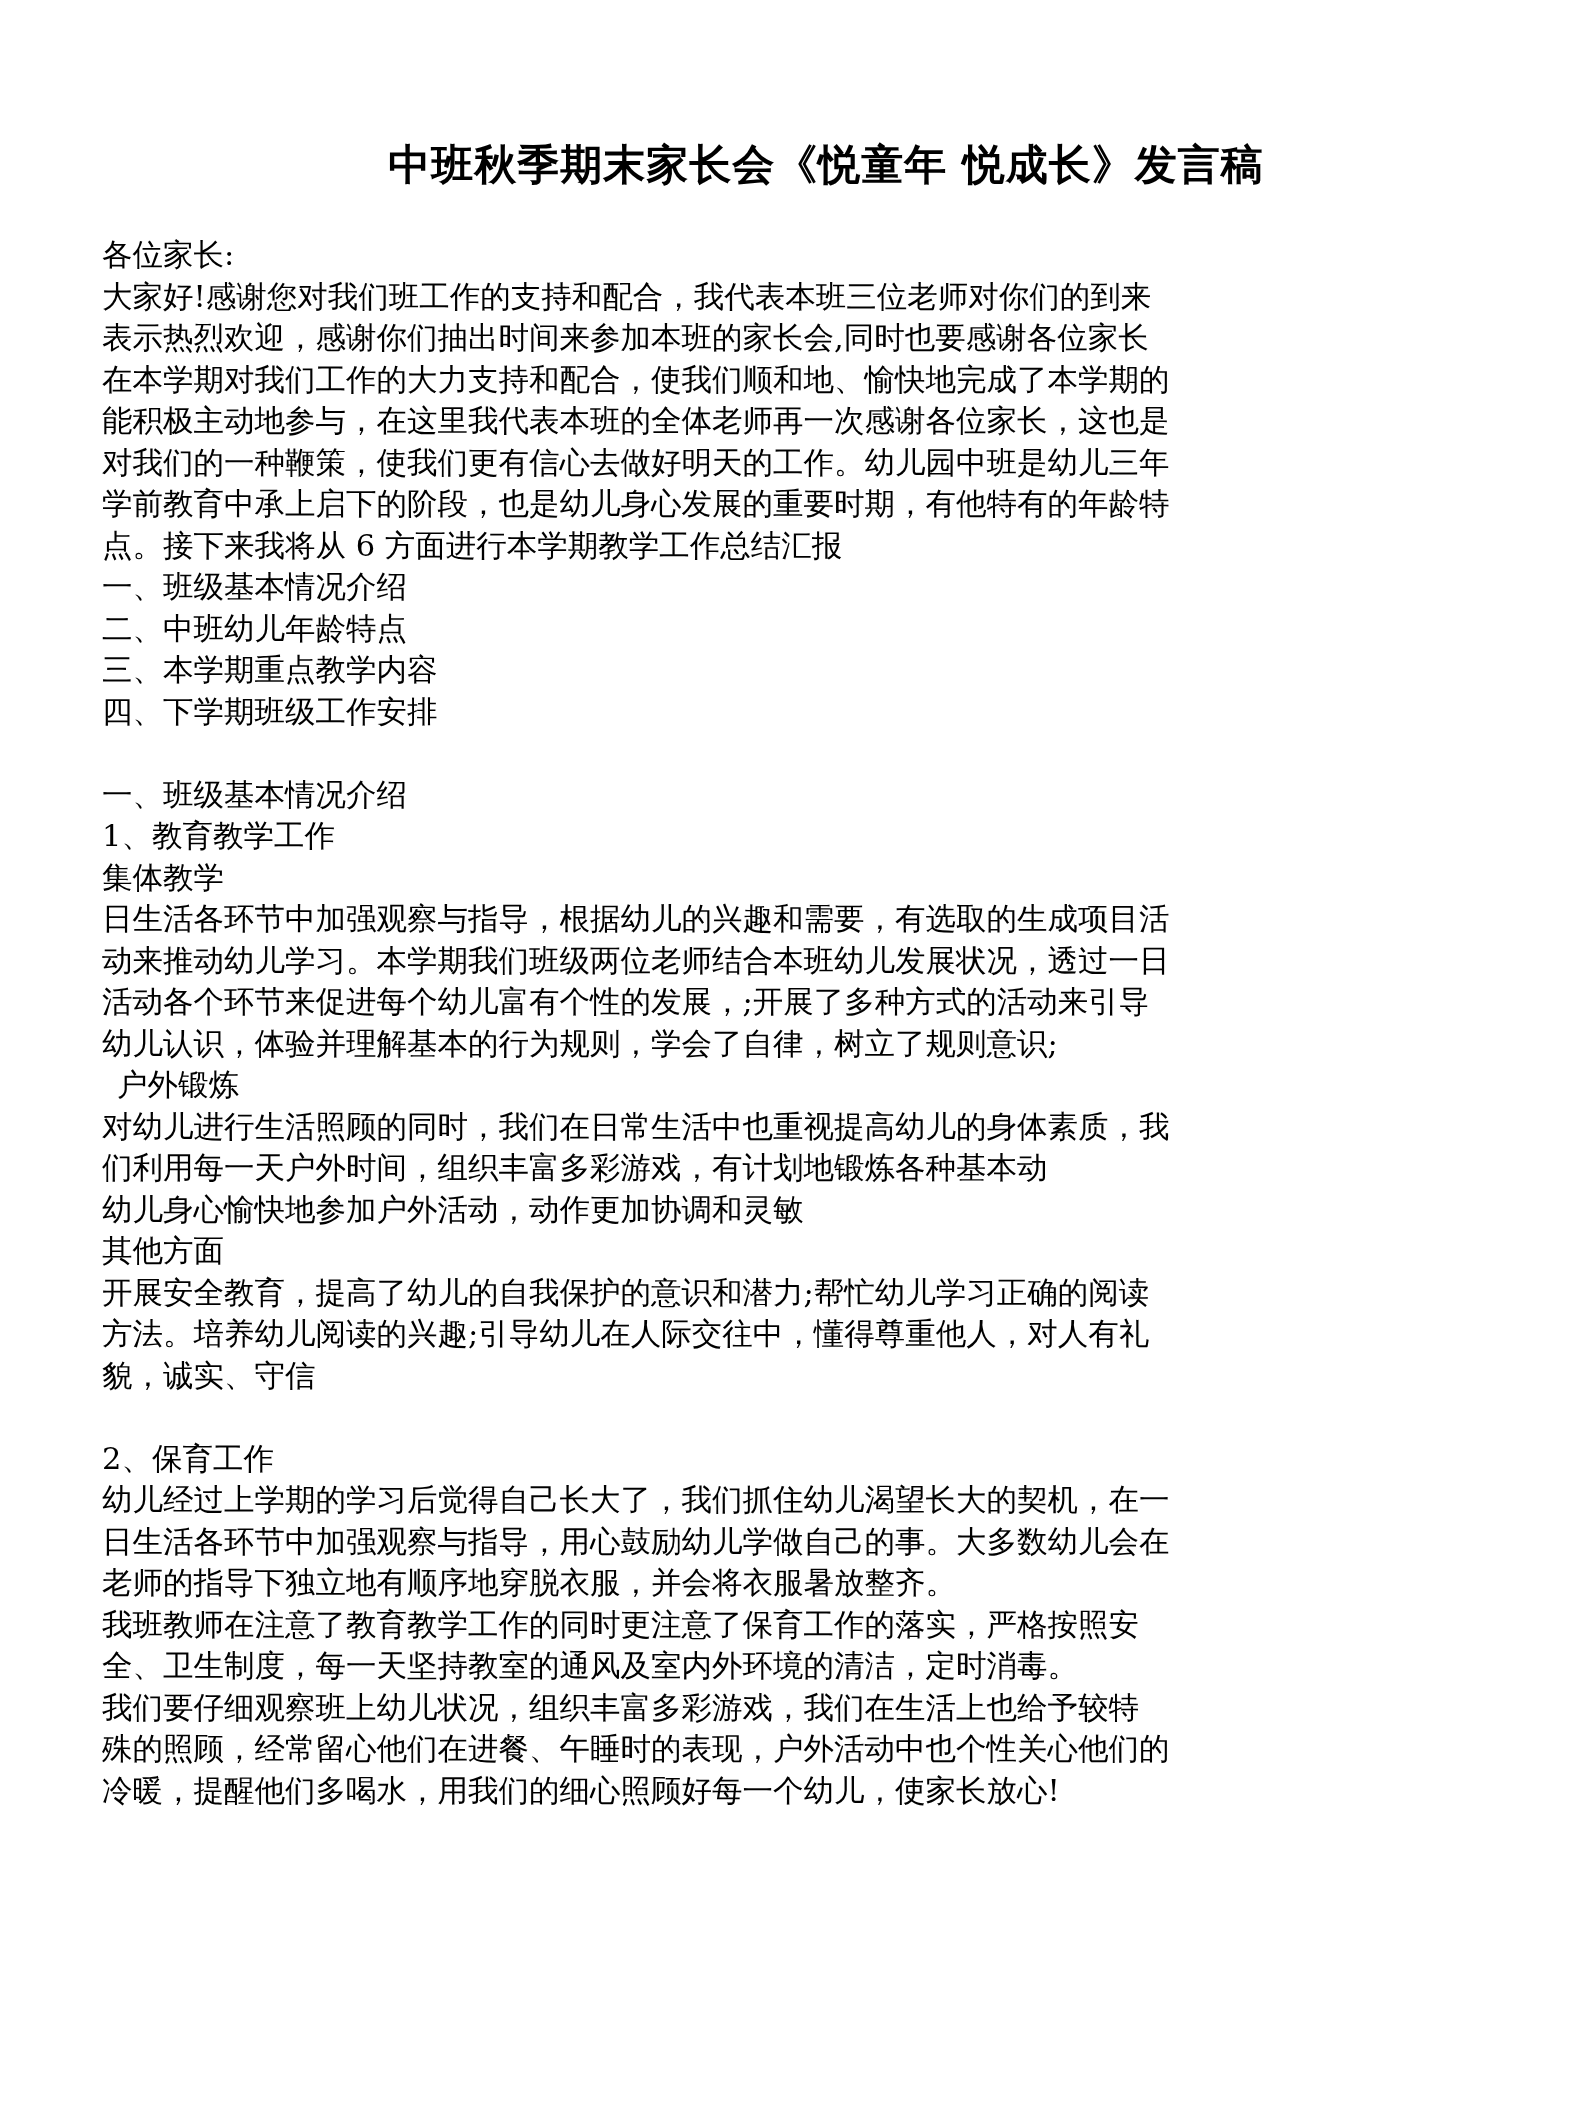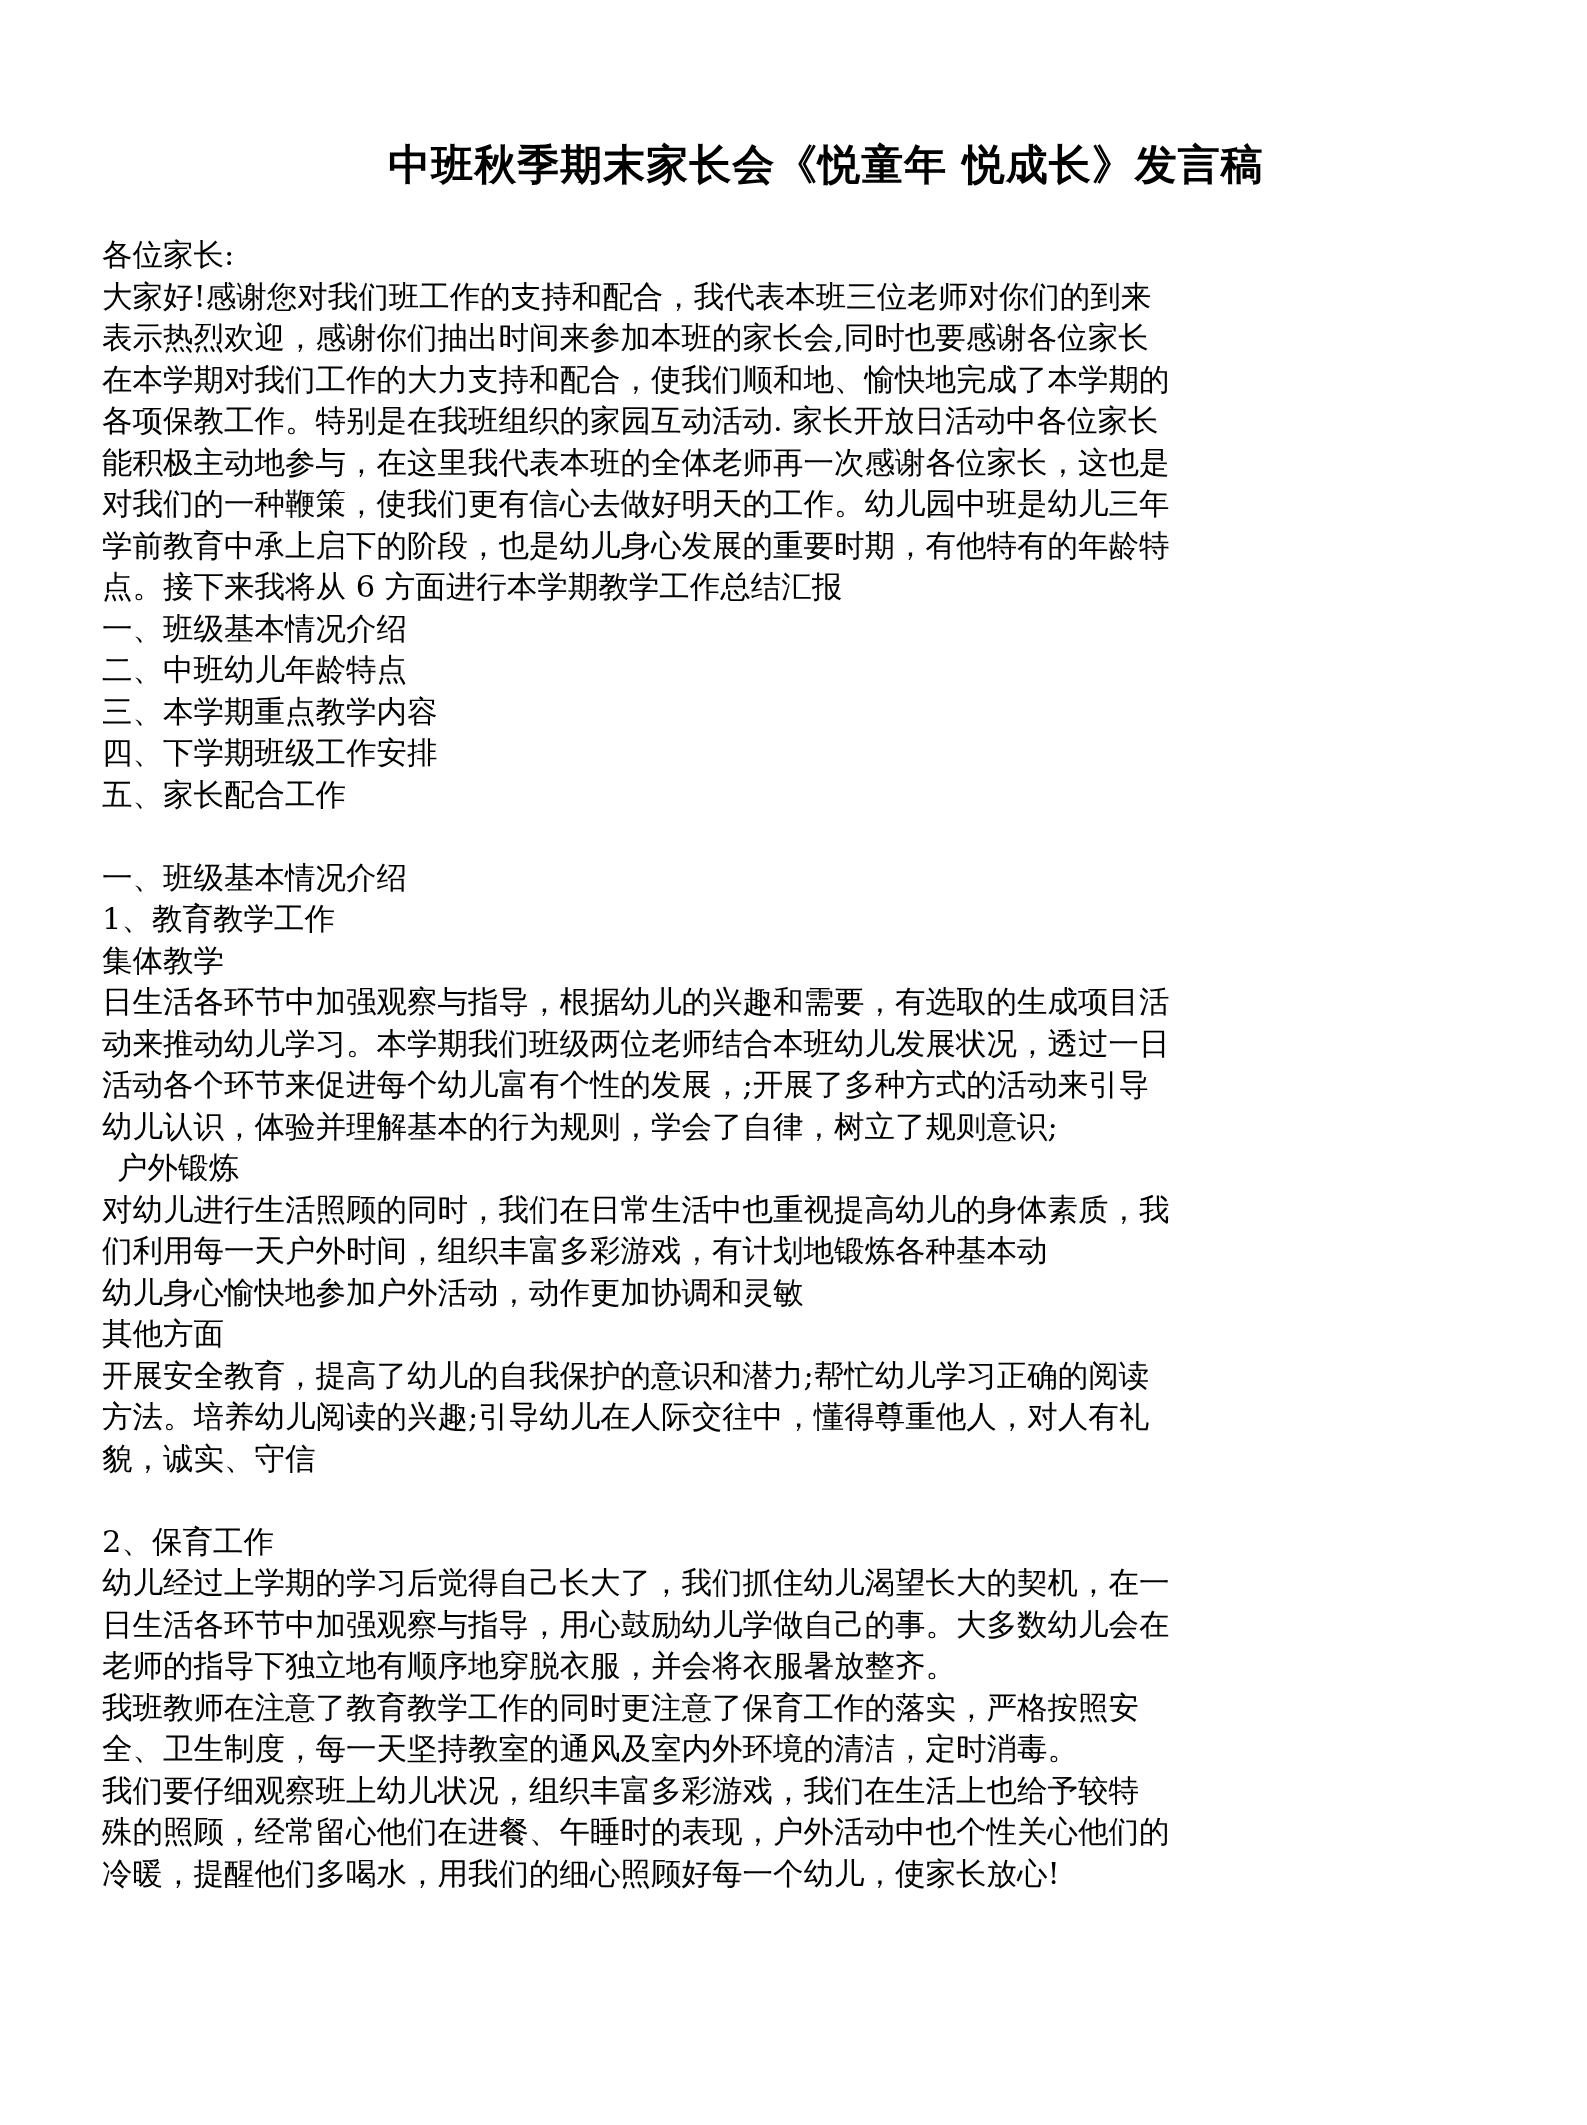--- a/index.html
+++ b/index.html
@@ -69,30 +69,28 @@
 <div class="page">
 
   <h1 class="doc-title">中班秋季期末家长会《悦童年 悦成长》发言稿</h1>
 
   <div class="body-block">
 
   <p class="line">各位家长:</p>
       <p class="line">大家好!感谢您对我们班工作的支持和配合，我代表本班三位老师对你们的到来</p>
       <p class="line">表示热烈欢迎，感谢你们抽出时间来参加本班的家长会,同时也要感谢各位家长</p>
       <p class="line">在本学期对我们工作的大力支持和配合，使我们顺和地、愉快地完成了本学期的</p>
-      <p class="line">各项保教工作。特别是在我班组织的家园互动活动. 家长开放日活动中各位家长</p>
       <p class="line">能积极主动地参与，在这里我代表本班的全体老师再一次感谢各位家长，这也是</p>
       <p class="line">对我们的一种鞭策，使我们更有信心去做好明天的工作。幼儿园中班是幼儿三年</p>
       <p class="line">学前教育中承上启下的阶段，也是幼儿身心发展的重要时期，有他特有的年龄特</p>
       <p class="line">点。接下来我将从 6 方面进行本学期教学工作总结汇报</p>
       <p class="line">一、班级基本情况介绍</p>
       <p class="line">二、中班幼儿年龄特点</p>
       <p class="line">三、本学期重点教学内容</p>
       <p class="line">四、下学期班级工作安排</p>
-      <p class="line">五、家长配合工作</p>
       <p class="line spacer">&nbsp;</p>
       <p class="line">一、班级基本情况介绍</p>
       <p class="line">1、教育教学工作</p>
       <p class="line">集体教学</p>
       <p class="line">日生活各环节中加强观察与指导，根据幼儿的兴趣和需要，有选取的生成项目活</p>
       <p class="line">动来推动幼儿学习。本学期我们班级两位老师结合本班幼儿发展状况，透过一日</p>
       <p class="line">活动各个环节来促进每个幼儿富有个性的发展，;开展了多种方式的活动来引导</p>
       <p class="line">幼儿认识，体验并理解基本的行为规则，学会了自律，树立了规则意识;</p>
       <p class="line indent">户外锻炼</p>
       <p class="line">对幼儿进行生活照顾的同时，我们在日常生活中也重视提高幼儿的身体素质，我</p>

